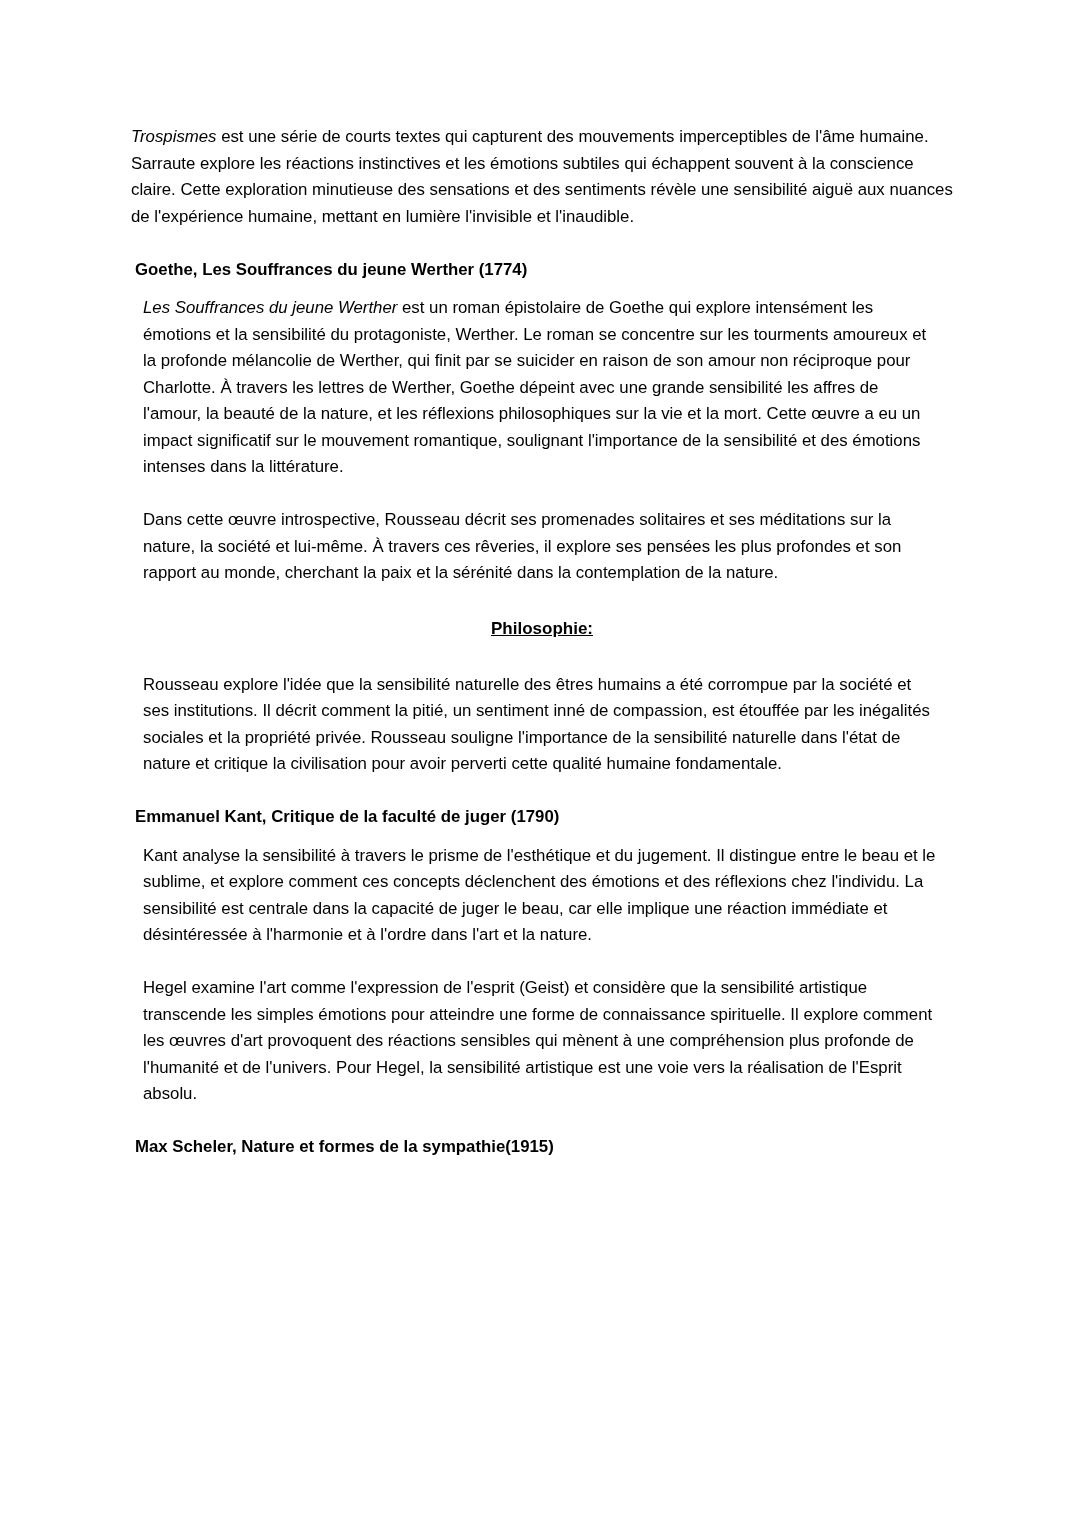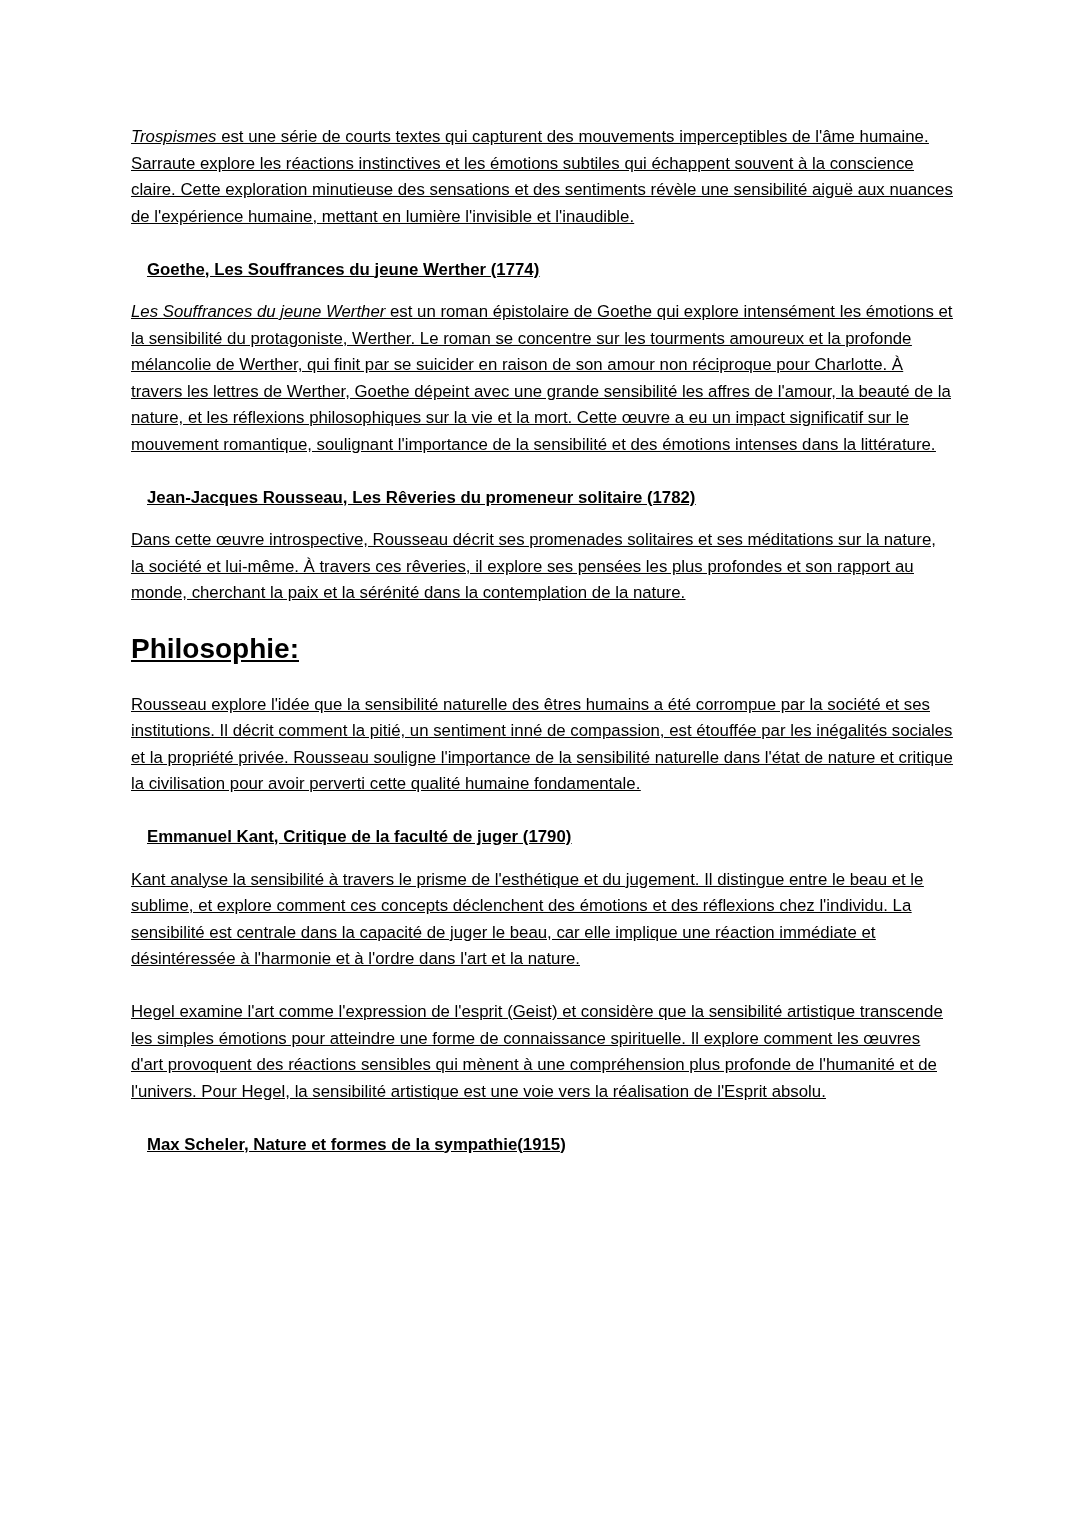--- a/index.html
+++ b/index.html
@@ -1,15 +1,15 @@
 <!DOCTYPE html>
 <html lang="fr"><head>
 <meta charset="utf-8">
 <style>
-  * { margin: 0; padding: 0; box-sizing: border-box; text-decoration: underline; }
+  * { margin: 0; padding: 0; box-sizing: border-box; }
   html, body {
     background: #ffffff;
   }
   body {
     width: 1080px;
     height: 1525px;
     position: relative;
     overflow: hidden;
     font-family: "Liberation Sans", sans-serif;
     color: #000000;
@@ -24,50 +24,50 @@
     text-align: left;
   }
   .para {
     margin: 0 0 26.5px 0;
   }
   .section {
     margin: 0 0 26.5px 0;
   }
   .entry-heading {
     font-weight: bold;
-    margin: 16px;
+    margin: 4px;
   }
   .entry-body {
-    margin: 0;
+    margin: 12px;
   }
   .italic {
     font-style: italic;
   }
   .philosophy-heading {
     font-weight: bold;
-    font-size: 28px;
+    font-size: 17px;
     line-height: 32px;
     text-decoration: underline;
     margin: 0 0 26.5px 0;
+    text-align: center;
   }
 </style>
 </head>
 <body>
 
 <div class="content">
 
   <p class="para"><span class="italic">Trospismes</span><span> est une série de courts textes qui capturent des mouvements imperceptibles de l'âme humaine. Sarraute explore les réactions instinctives et les émotions subtiles qui échappent souvent à la conscience claire. Cette exploration minutieuse des sensations et des sentiments révèle une sensibilité aiguë aux nuances de l'expérience humaine, mettant en lumière l'invisible et l'inaudible.</span></p>
 
   <div class="section">
     <p class="entry-heading">Goethe, Les Souffrances du jeune Werther (1774)</p>
     <p class="entry-body"><span class="italic">Les Souffrances du jeune Werther</span><span> est un roman épistolaire de Goethe qui explore intensément les émotions et la sensibilité du protagoniste, Werther. Le roman se concentre sur les tourments amoureux et la profonde mélancolie de Werther, qui finit par se suicider en raison de son amour non réciproque pour Charlotte. À travers les lettres de Werther, Goethe dépeint avec une grande sensibilité les affres de l'amour, la beauté de la nature, et les réflexions philosophiques sur la vie et la mort. Cette œuvre a eu un impact significatif sur le mouvement romantique, soulignant l'importance de la sensibilité et des émotions intenses dans la littérature.</span></p>
   </div>
 
   <div class="section">
-    <p class="entry-heading">Jean-Jacques Rousseau, Les Rêveries du promeneur solitaire (1782)</p>
     <p class="entry-body"><span>Dans cette œuvre introspective, Rousseau décrit ses promenades solitaires et ses méditations sur la nature, la société et lui-même. À travers ces rêveries, il explore ses pensées les plus profondes et son rapport au monde, cherchant la paix et la sérénité dans la contemplation de la nature.</span></p>
   </div>
 
   <p class="philosophy-heading">Philosophie:</p>
 
   <div class="section">
     <p class="entry-body"><span>Rousseau explore l'idée que la sensibilité naturelle des êtres humains a été corrompue par la société et ses institutions. Il décrit comment la pitié, un sentiment inné de compassion, est étouffée par les inégalités sociales et la propriété privée. Rousseau souligne l'importance de la sensibilité naturelle dans l'état de nature et critique la civilisation pour avoir perverti cette qualité humaine fondamentale.</span></p>
   </div>
 
   <div class="section">

